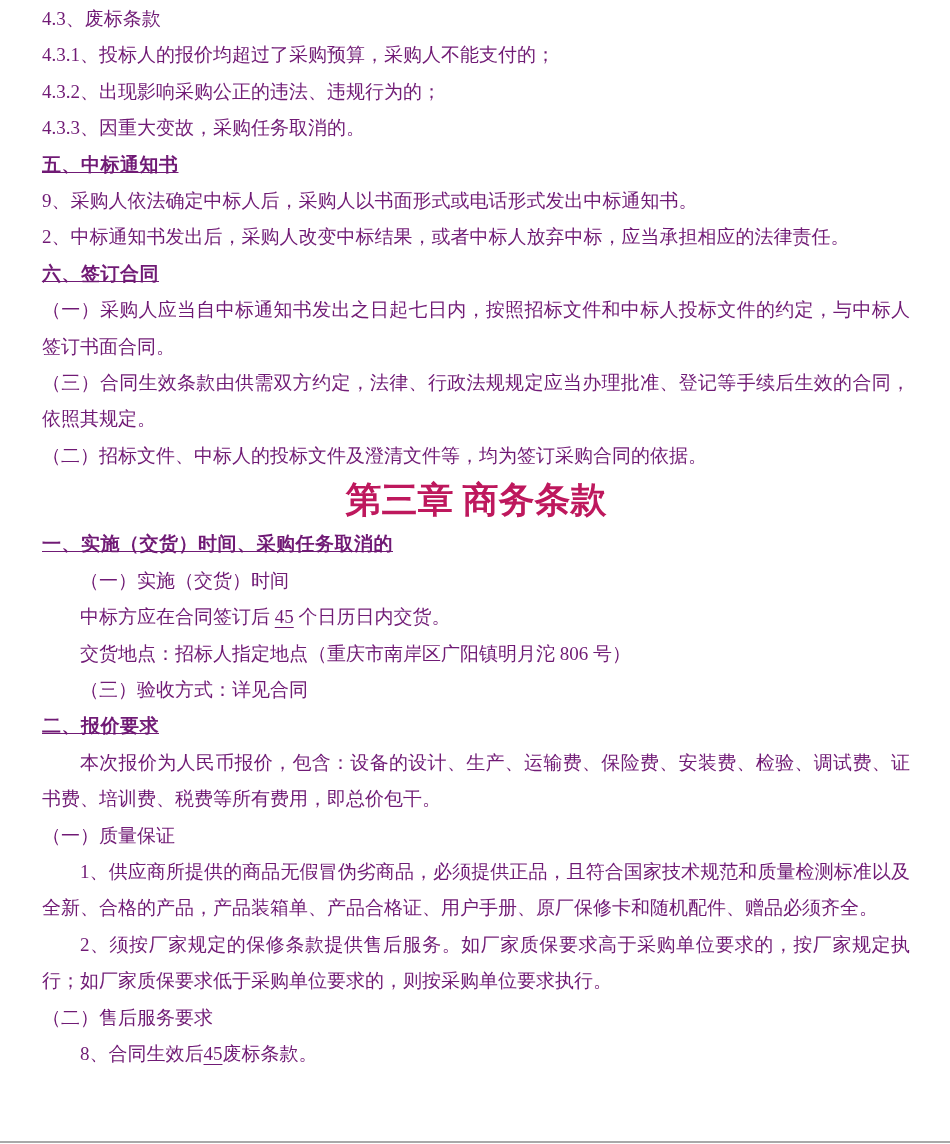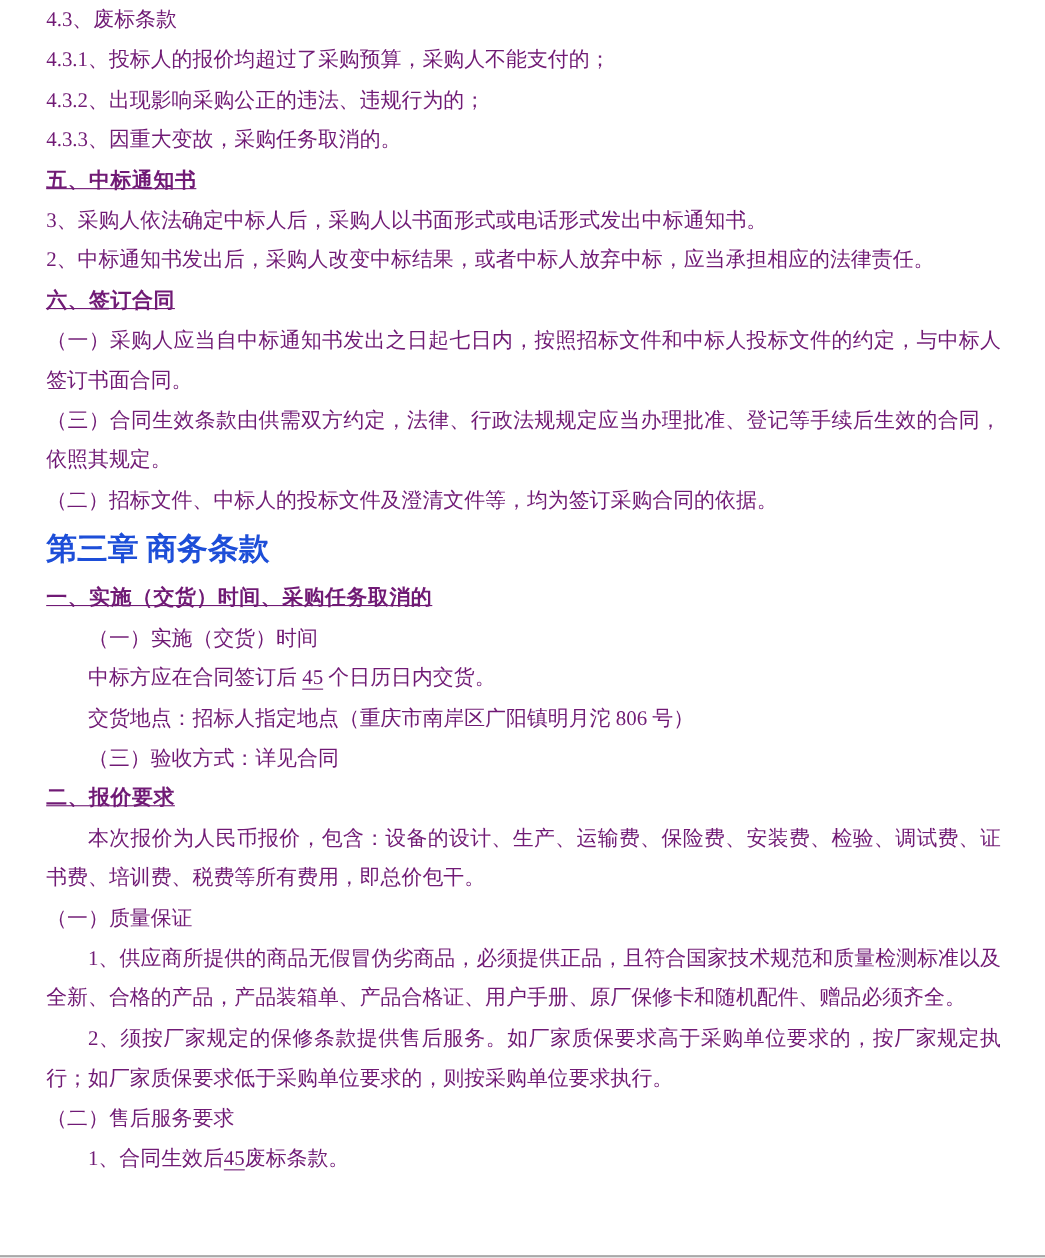--- a/index.html
+++ b/index.html
@@ -33,24 +33,24 @@
     font-family: "Liberation Sans", "DejaVu Sans", sans-serif;
     font-weight: bold;
     font-size: 19px;
     letter-spacing: 0.5px;
     text-decoration: underline;
   }
   .chapter {
     margin: 0;
     font-family: "Liberation Serif", "DejaVu Serif", serif;
     font-weight: bold;
-    font-size: 28px;
+    font-size: 36px;
     line-height: 52px;
-    text-align: left;
-    color: #1d4ed8;
+    text-align: center;
+    color: #be185d;
   }
   .u {
     text-decoration: underline;
     text-underline-offset: 4px;
   }
   .bottom-rule {
     position: absolute;
     left: 0;
     bottom: 1px;
     width: 100%;
@@ -61,34 +61,34 @@
 </head>
 <body>
 
 <div class="page">
   <div class="doc" id="doc">
       <p class="para">4.3、废标条款</p>
       <p class="para">4.3.1、投标人的报价均超过了采购预算，采购人不能支付的；</p>
       <p class="para">4.3.2、出现影响采购公正的违法、违规行为的；</p>
       <p class="para">4.3.3、因重大变故，采购任务取消的。</p>
       <p class="para heading">五、中标通知书</p>
-      <p class="para">3、采购人依法确定中标人后，采购人以书面形式或电话形式发出中标通知书。</p>
+      <p class="para">9、采购人依法确定中标人后，采购人以书面形式或电话形式发出中标通知书。</p>
       <p class="para">2、中标通知书发出后，采购人改变中标结果，或者中标人放弃中标，应当承担相应的法律责任。</p>
       <p class="para heading">六、签订合同</p>
       <p class="para">（一）采购人应当自中标通知书发出之日起七日内，按照招标文件和中标人投标文件的约定，与中标人签订书面合同。</p>
       <p class="para">（三）合同生效条款由供需双方约定，法律、行政法规规定应当办理批准、登记等手续后生效的合同，依照其规定。</p>
       <p class="para">（二）招标文件、中标人的投标文件及澄清文件等，均为签订采购合同的依据。</p>
       <p class="chapter">第三章 商务条款</p>
       <p class="para heading">一、实施（交货）时间、采购任务取消的</p>
       <p class="para indent">（一）实施（交货）时间</p>
       <p class="para indent"><span class="">中标方应在合同签订后 </span><span class="u">45</span><span class=""> 个日历日内交货。</span></p>
       <p class="para indent">交货地点：招标人指定地点（重庆市南岸区广阳镇明月沱 806 号）</p>
       <p class="para indent">（三）验收方式：详见合同</p>
       <p class="para heading">二、报价要求</p>
       <p class="para indent">本次报价为人民币报价，包含：设备的设计、生产、运输费、保险费、安装费、检验、调试费、证书费、培训费、税费等所有费用，即总价包干。</p>
       <p class="para">（一）质量保证</p>
       <p class="para indent">1、供应商所提供的商品无假冒伪劣商品，必须提供正品，且符合国家技术规范和质量检测标准以及全新、合格的产品，产品装箱单、产品合格证、用户手册、原厂保修卡和随机配件、赠品必须齐全。</p>
       <p class="para indent">2、须按厂家规定的保修条款提供售后服务。如厂家质保要求高于采购单位要求的，按厂家规定执行；如厂家质保要求低于采购单位要求的，则按采购单位要求执行。</p>
       <p class="para">（二）售后服务要求</p>
-      <p class="para indent"><span class="">1、合同生效后</span><span class="u">45</span><span class="">废标条款。</span></p>
+      <p class="para indent"><span class="">8、合同生效后</span><span class="u">45</span><span class="">废标条款。</span></p>
     </div>
   <div class="bottom-rule"></div>
 </div>
 
 </body></html>

